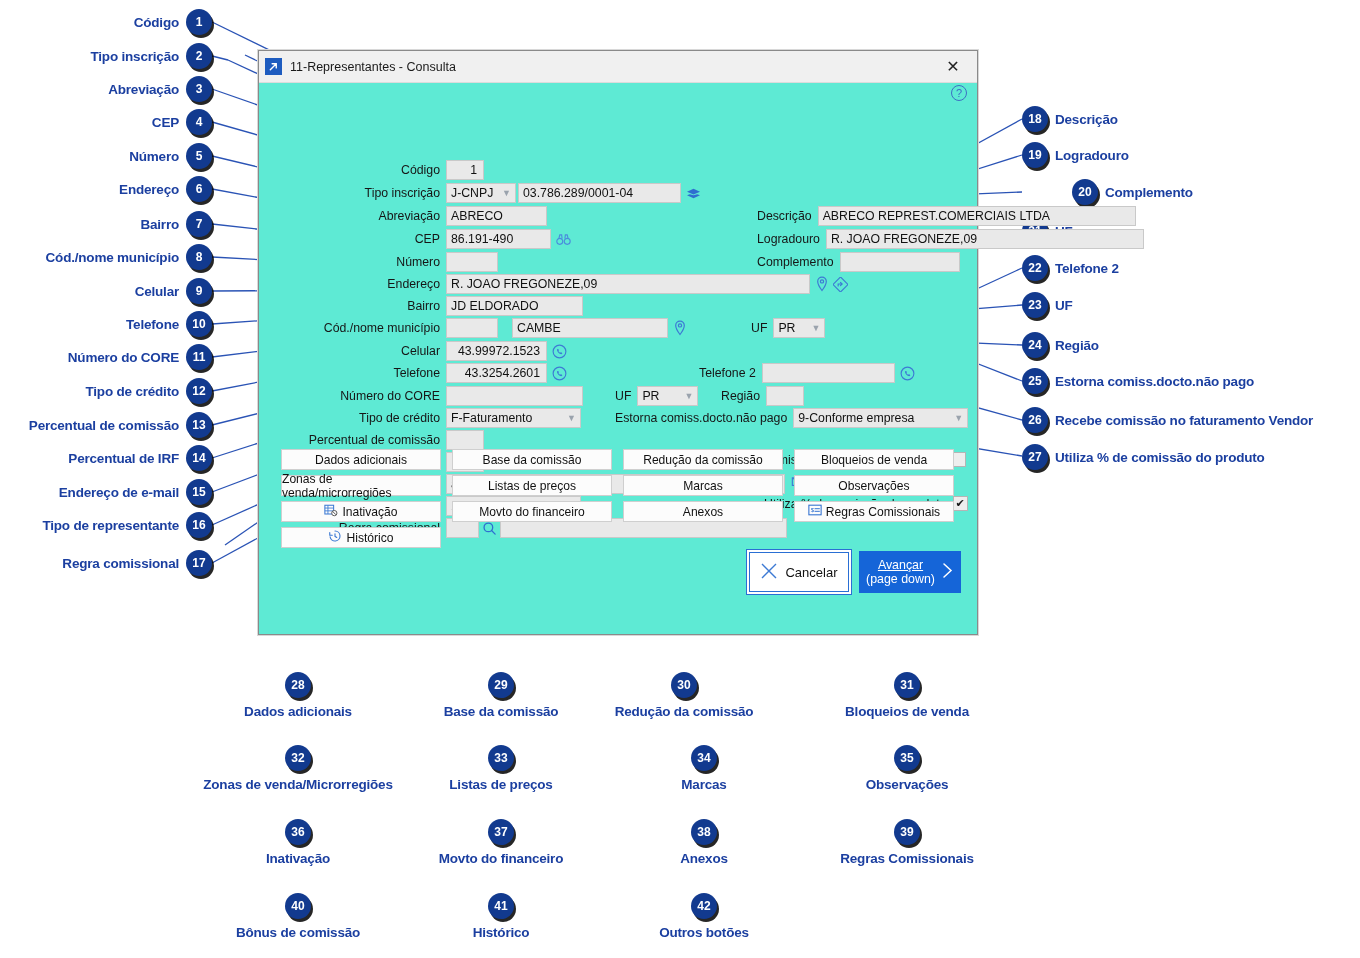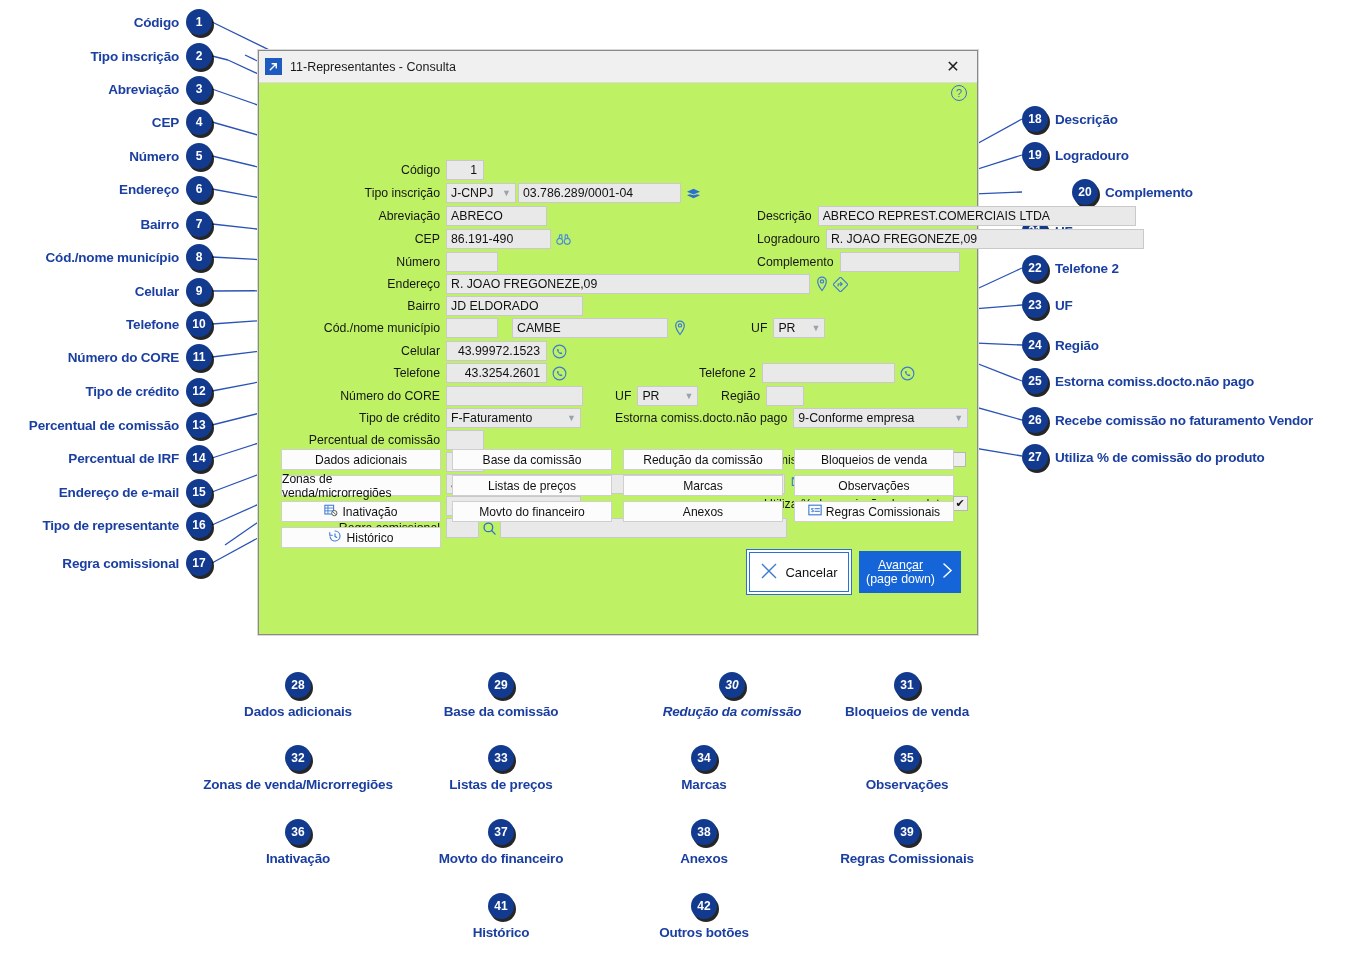--- a/index.html
+++ b/index.html
@@ -35,21 +35,21 @@
   .anno.left .anno-label { margin-right: 7px; text-align: right; }
   .anno.right .anno-label { margin-left: 7px; }
   .anno.stack { flex-direction: column; align-items: center; }
   .anno.stack .anno-label { margin: 6px 0 0 0; }
 
   
   #dialog {
     position: absolute;
     left: 258px; top: 50px;
     width: 720px; height: 585px;
-    background: #bef264;
+    background: #5eead4;
     border: 1px solid #8a8a8a;
     box-shadow: 0 0 0 1px #d8d8d8;
   }
   .titlebar {
     height: 32px; background: #f0f0f0;
     border-bottom: 1px solid #dcdcdc;
     display: flex; align-items: center; padding: 0 6px;
   }
   .title-icon {
     width: 17px; height: 17px; background: #1d5bbf;
@@ -280,21 +280,21 @@
   </div>
 
   <div class="anno stack" style="left:198px;top:672px;width:200px;">
     <span class="badge">28</span>
     <span class="anno-label">Dados adicionais</span>
   </div>
   <div class="anno stack" style="left:401px;top:672px;width:200px;">
     <span class="badge">29</span>
     <span class="anno-label">Base da comissão</span>
   </div>
-  <div class="anno stack" style="left:632px;top:672px;width:200px;font-style:italic;">
+  <div class="anno stack" style="left:584px;top:672px;width:200px;">
     <span class="badge">30</span>
     <span class="anno-label">Redução da comissão</span>
   </div>
   <div class="anno stack" style="left:807px;top:672px;width:200px;">
     <span class="badge">31</span>
     <span class="anno-label">Bloqueios de venda</span>
   </div>
 
   <div class="anno stack" style="left:198px;top:745px;width:200px;">
     <span class="badge">32</span>
@@ -323,20 +323,24 @@
   </div>
   <div class="anno stack" style="left:604px;top:819px;width:200px;">
     <span class="badge">38</span>
     <span class="anno-label">Anexos</span>
   </div>
   <div class="anno stack" style="left:807px;top:819px;width:200px;">
     <span class="badge">39</span>
     <span class="anno-label">Regras Comissionais</span>
   </div>
 
+  <div class="anno stack" style="left:198px;top:893px;width:200px;">
+    <span class="badge">40</span>
+    <span class="anno-label">Bônus de comissão</span>
+  </div>
   <div class="anno stack" style="left:401px;top:893px;width:200px;">
     <span class="badge">41</span>
     <span class="anno-label">Histórico</span>
   </div>
   <div class="anno stack" style="left:604px;top:893px;width:200px;">
     <span class="badge">42</span>
     <span class="anno-label">Outros botões</span>
   </div>
 
   <div id="dialog">

